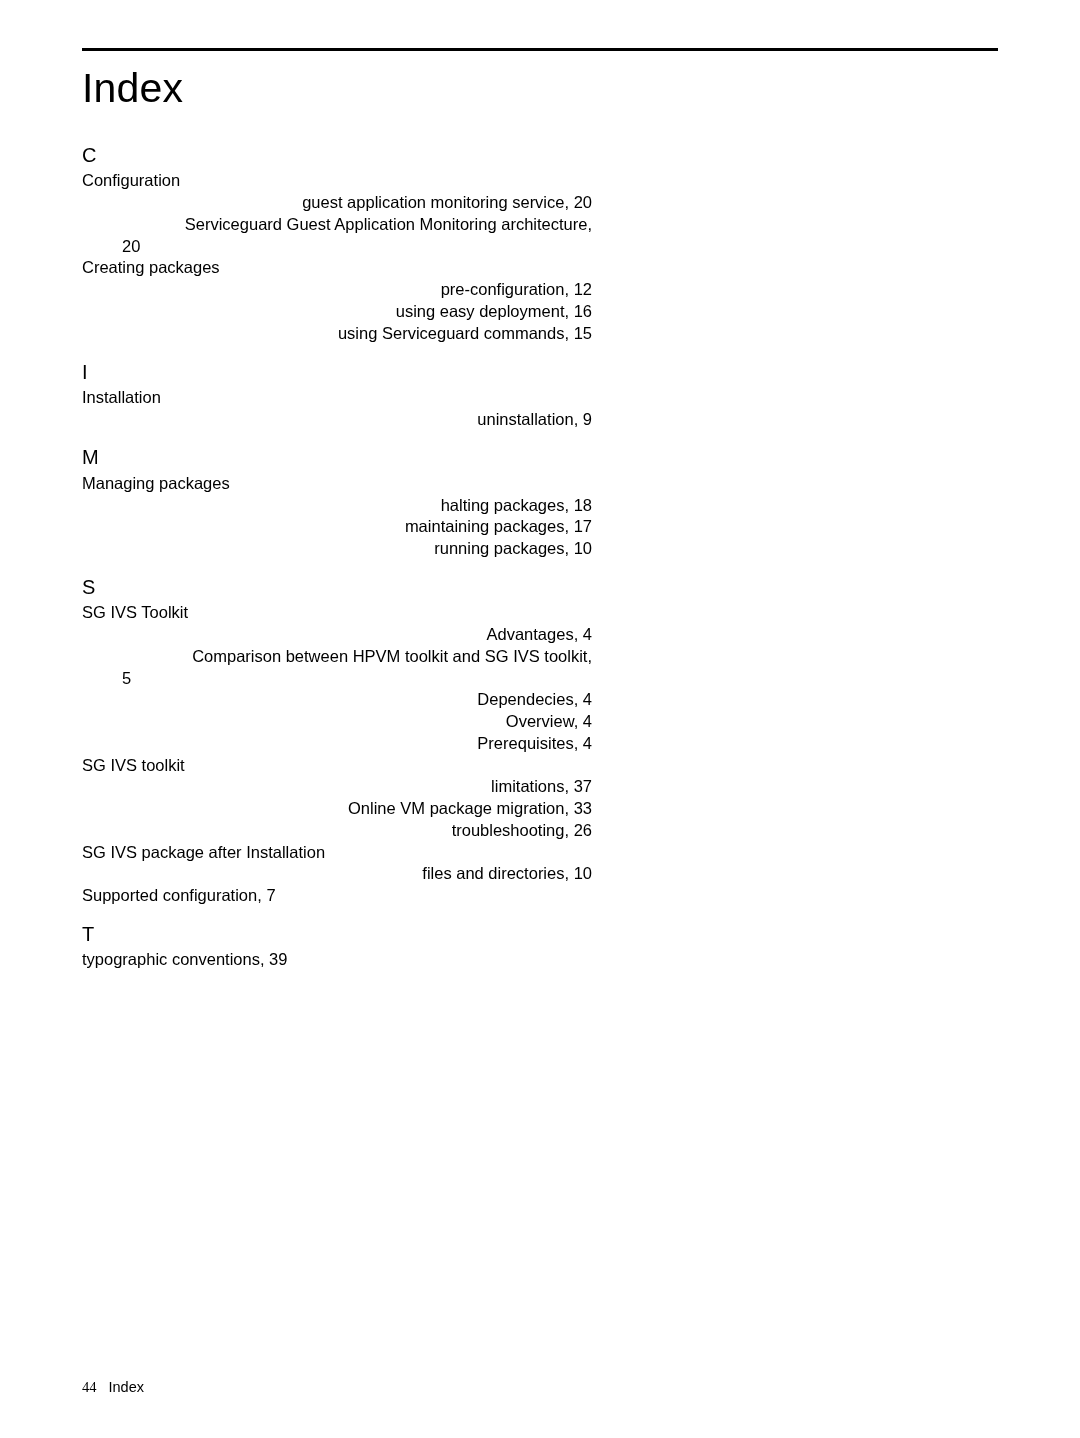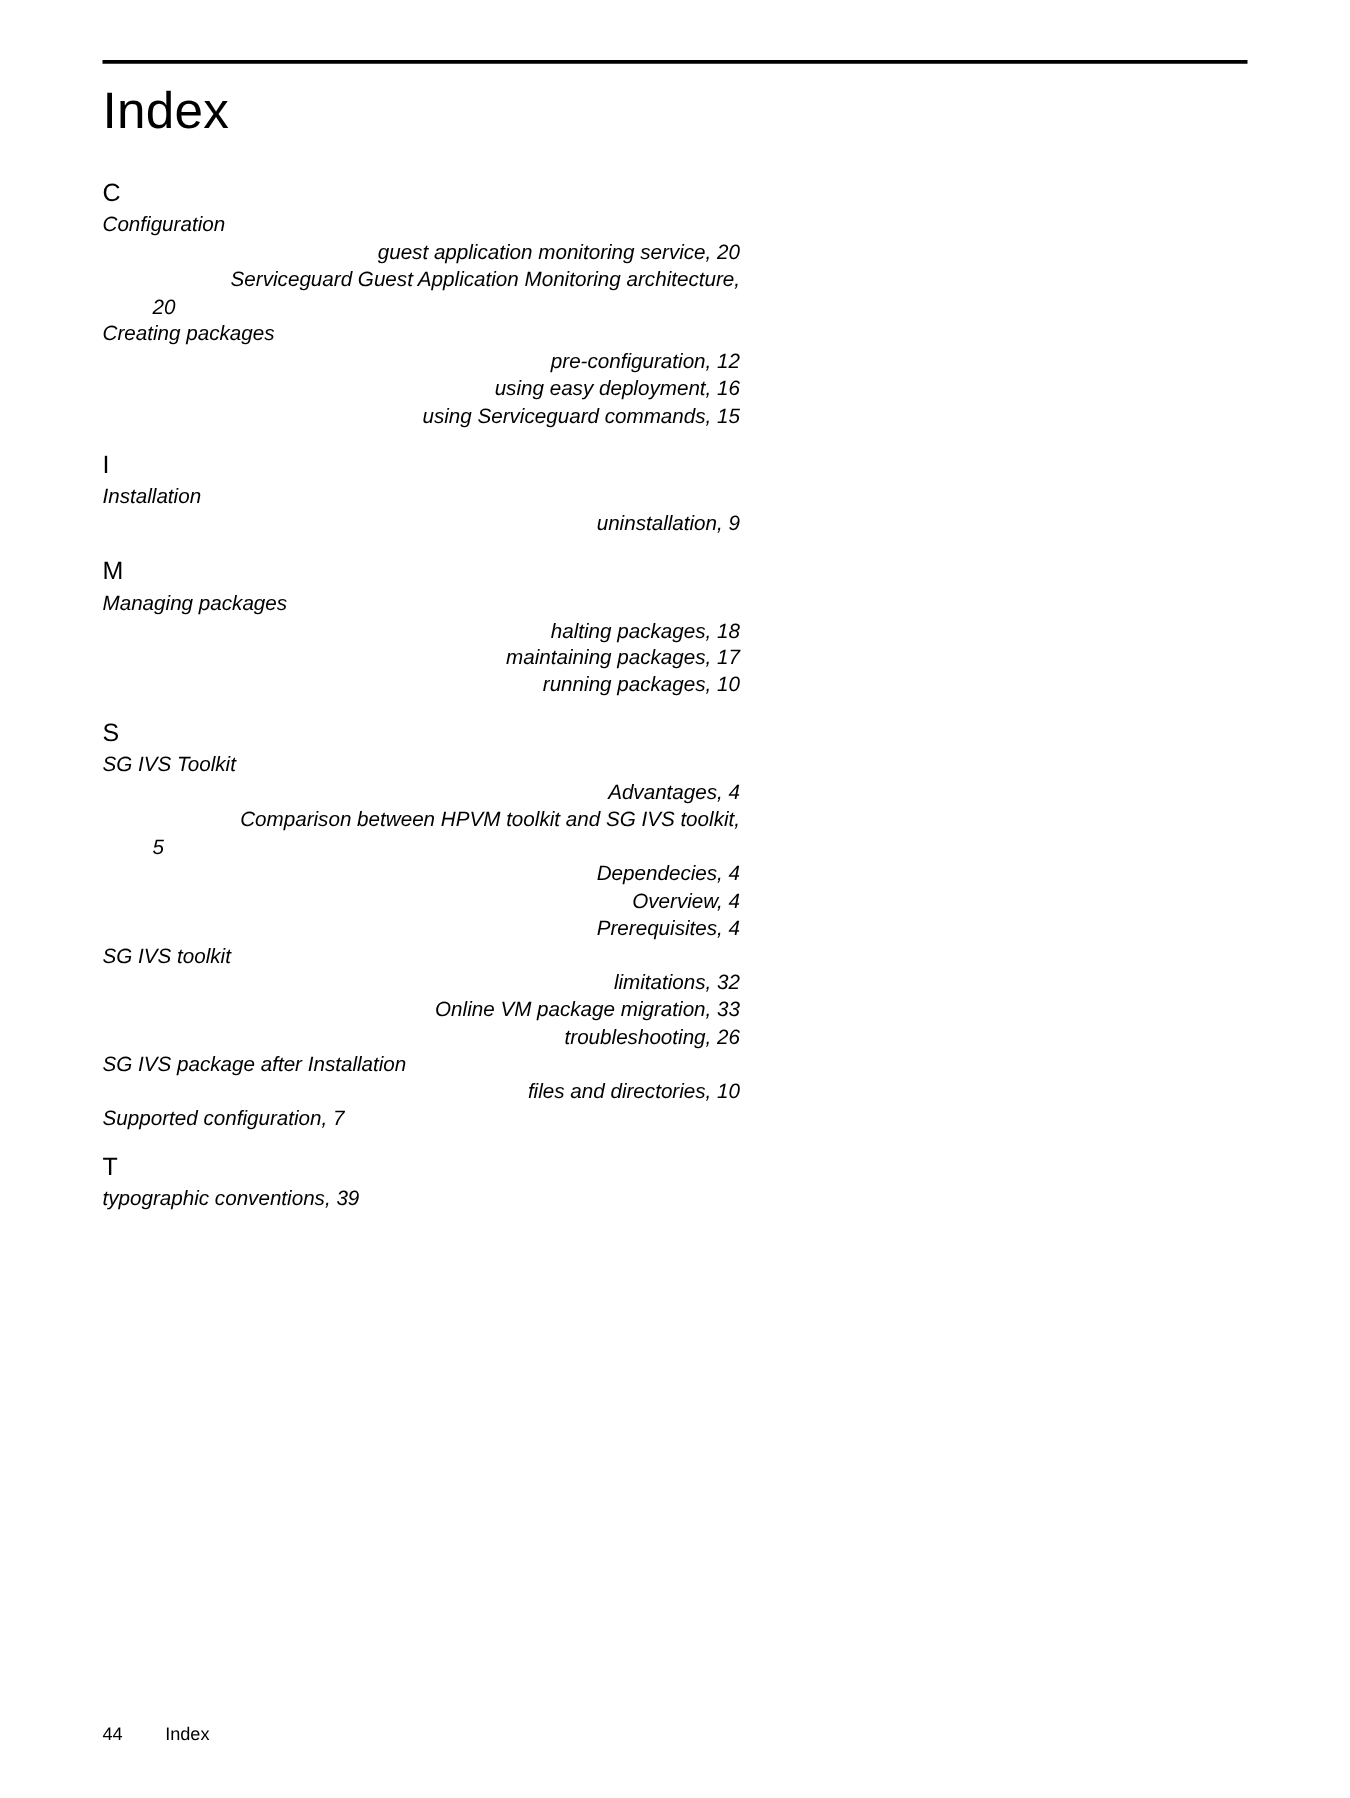--- a/index.html
+++ b/index.html
@@ -48,30 +48,30 @@
   }
   .level1 {
     padding-left: 20px;
     text-align: right;
   }
   .level2 {
     padding-left: 40px;
   }
   .index-line {
     display: block;
-    font-style: italic;
   }
   .footer {
     position: absolute;
     bottom: 42px;
     left: 82px;
     font-size: 14.5px;
   }
   .footer .pagenum {
-    margin-right: 34px;
+    margin-right: 12px;
+    font-family: Liberation Serif, serif;
   }
 </style>
 </head>
 <body>
 
 <div class="page-container">
   <div class="top-rule"></div>
   <h1 class="page-title">Index</h1>
 
   <div class="index-content">
@@ -98,21 +98,21 @@
 
     <div class="letter-heading">S</div>
     <span class="index-line level0">SG IVS Toolkit</span>
     <span class="index-line level1">Advantages, 4</span>
     <span class="index-line level1">Comparison between HPVM toolkit and SG IVS toolkit,</span>
     <span class="index-line level2">5</span>
     <span class="index-line level1">Dependecies, 4</span>
     <span class="index-line level1">Overview, 4</span>
     <span class="index-line level1">Prerequisites, 4</span>
     <span class="index-line level0">SG IVS toolkit</span>
-    <span class="index-line level1">limitations, 32</span>
+    <span class="index-line level1">limitations, 37</span>
     <span class="index-line level1">Online VM package migration, 33</span>
     <span class="index-line level1">troubleshooting, 26</span>
     <span class="index-line level0">SG IVS package after Installation</span>
     <span class="index-line level1">files and directories, 10</span>
     <span class="index-line level0">Supported configuration, 7</span>
 
     <div class="letter-heading">T</div>
     <span class="index-line level0">typographic conventions, 39</span>
 
   </div>

